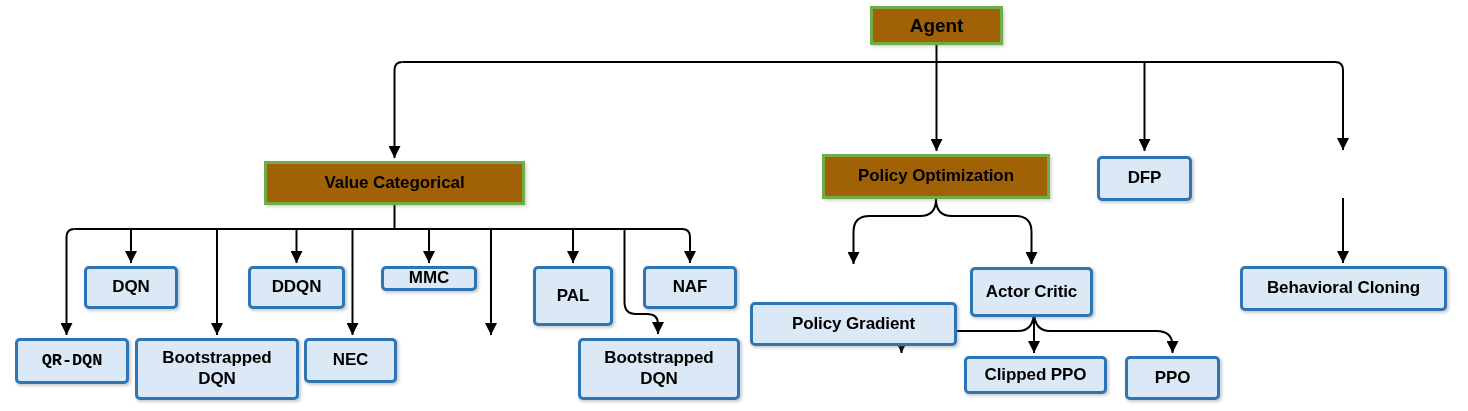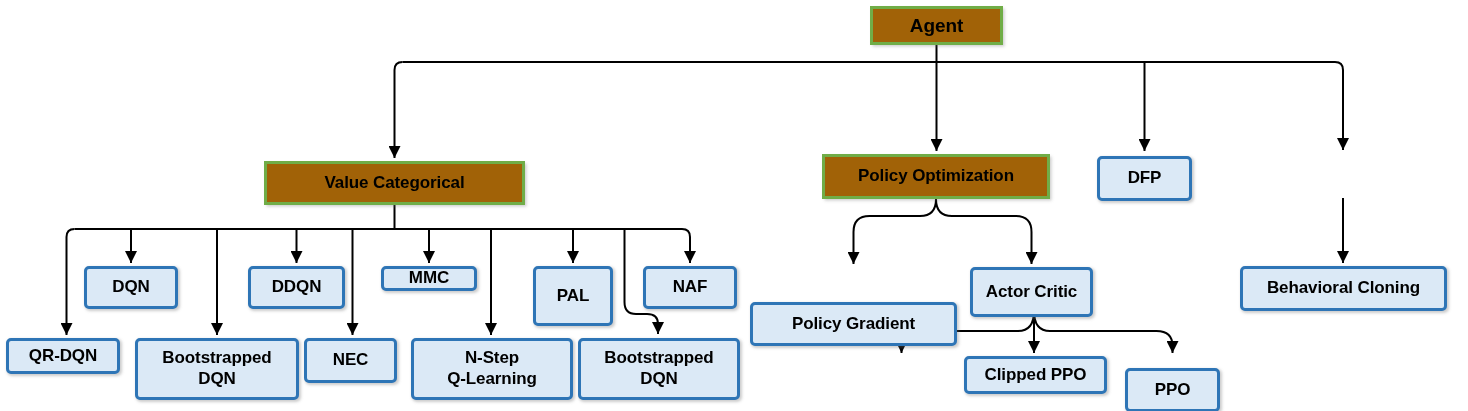--- a/index.html
+++ b/index.html
@@ -85,30 +85,28 @@
   <div class="node green" style="left:264px;top:161px;width:261px;height:44px;">Value Categorical</div>
   <div class="node green" style="left:822px;top:154px;width:228px;height:45px;">Policy Optimization</div>
   <div class="node blue" style="left:1097px;top:156px;width:95px;height:45px;">DFP</div>
 
   <div class="node blue" style="left:84px;top:266px;width:94px;height:43px;">DQN</div>
   <div class="node blue" style="left:248px;top:266px;width:97px;height:43px;">DDQN</div>
   <div class="node blue" style="left:381px;top:266px;width:96px;height:25px;">MMC</div>
   <div class="node blue" style="left:533px;top:266px;width:80px;height:60px;">PAL</div>
   <div class="node blue" style="left:643px;top:266px;width:94px;height:43px;">NAF</div>
 
-  <div class="node blue" style="left:6px;top:338px;width:114px;height:36px;">QR-DQN</div>
+  <div class="node blue" style="left:15px;top:338px;width:114px;height:46px;font-family:Liberation Mono, monospace;">QR-DQN</div>
   <div class="node blue" style="left:135px;top:338px;width:164px;height:62px;">Bootstrapped
 DQN</div>
   <div class="node blue" style="left:304px;top:338px;width:93px;height:45px;">NEC</div>
-  <div class="node blue" style="left:411px;top:338px;width:162px;height:62px;">N-Step
-Q-Learning</div>
   <div class="node blue" style="left:578px;top:338px;width:162px;height:62px;">Bootstrapped
 DQN</div>
 
   <div class="node blue" style="left:750px;top:267px;width:207px;height:44px;margin-top:35px;">Policy Gradient</div>
   <div class="node blue" style="left:970px;top:267px;width:123px;height:50px;">Actor Critic</div>
 
   <div class="node blue" style="left:964px;top:356px;width:143px;height:38px;">Clipped PPO</div>
-  <div class="node blue" style="left:1125px;top:356px;width:95px;height:44px;margin-top:12px;">PPO</div>
+  <div class="node blue" style="left:1125px;top:356px;width:95px;height:44px;">PPO</div>
 
   <div class="node blue" style="left:1240px;top:266px;width:207px;height:45px;">Behavioral Cloning</div>
 
 </div>
 
 </body></html>

